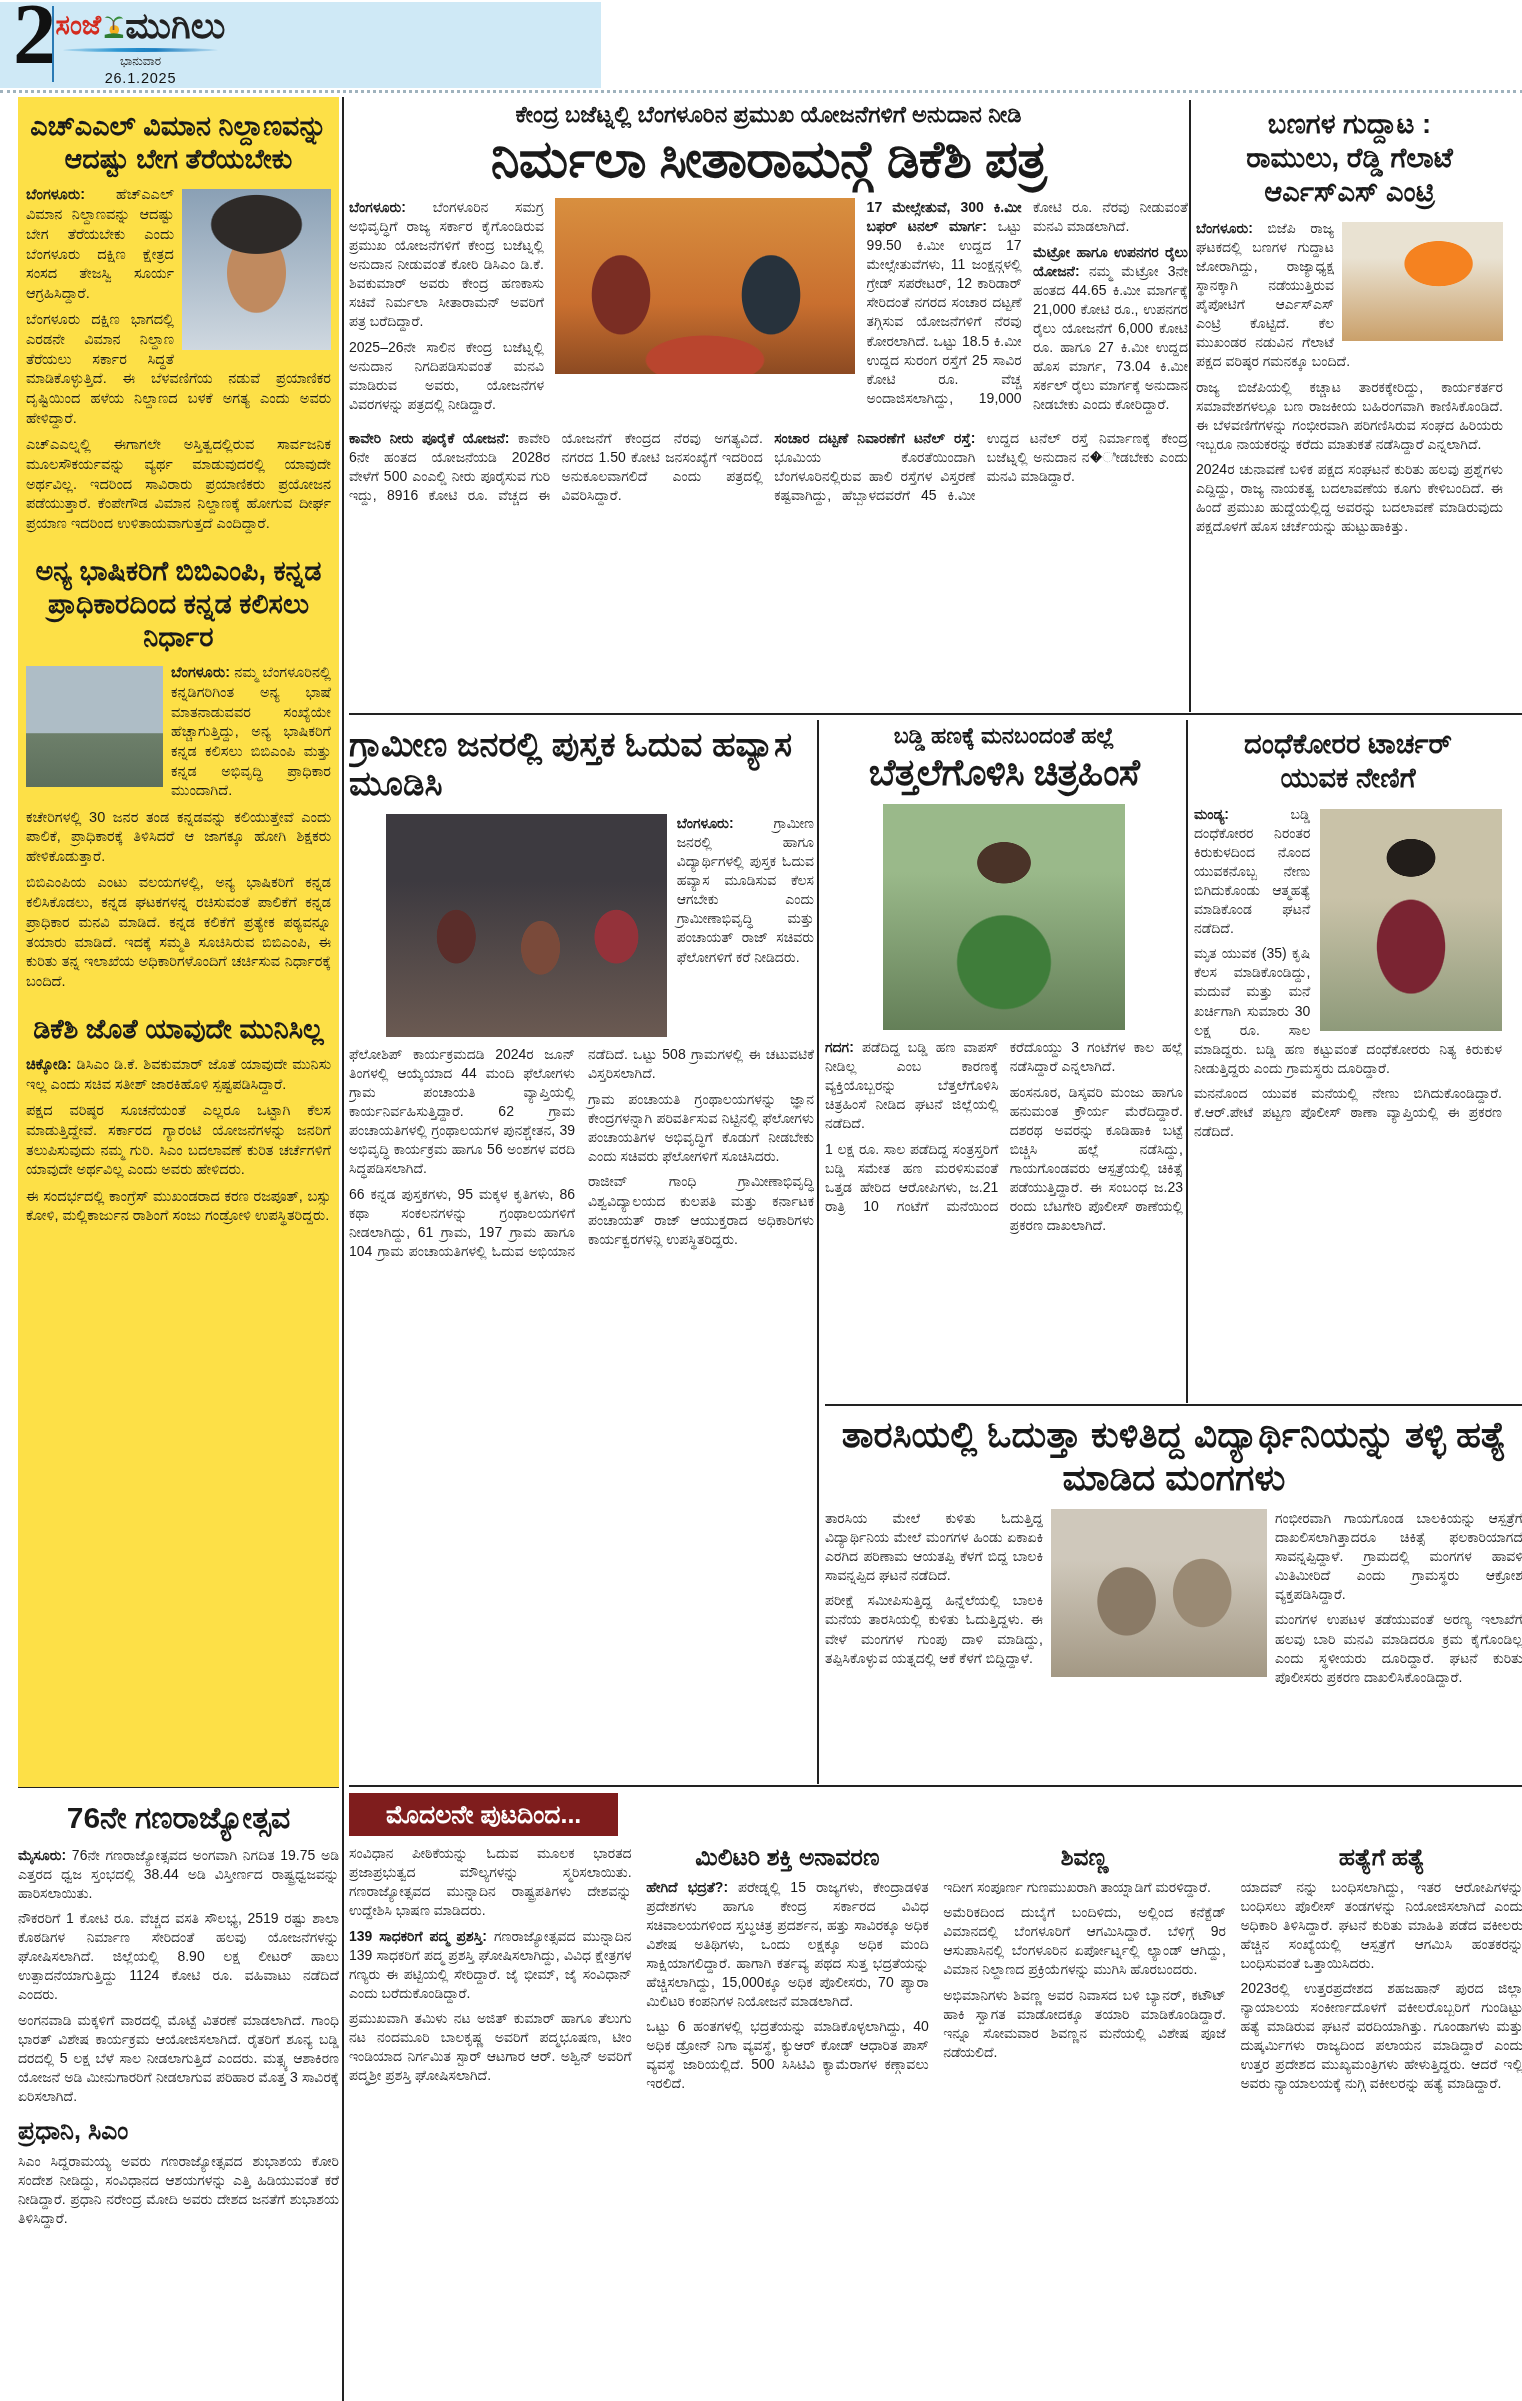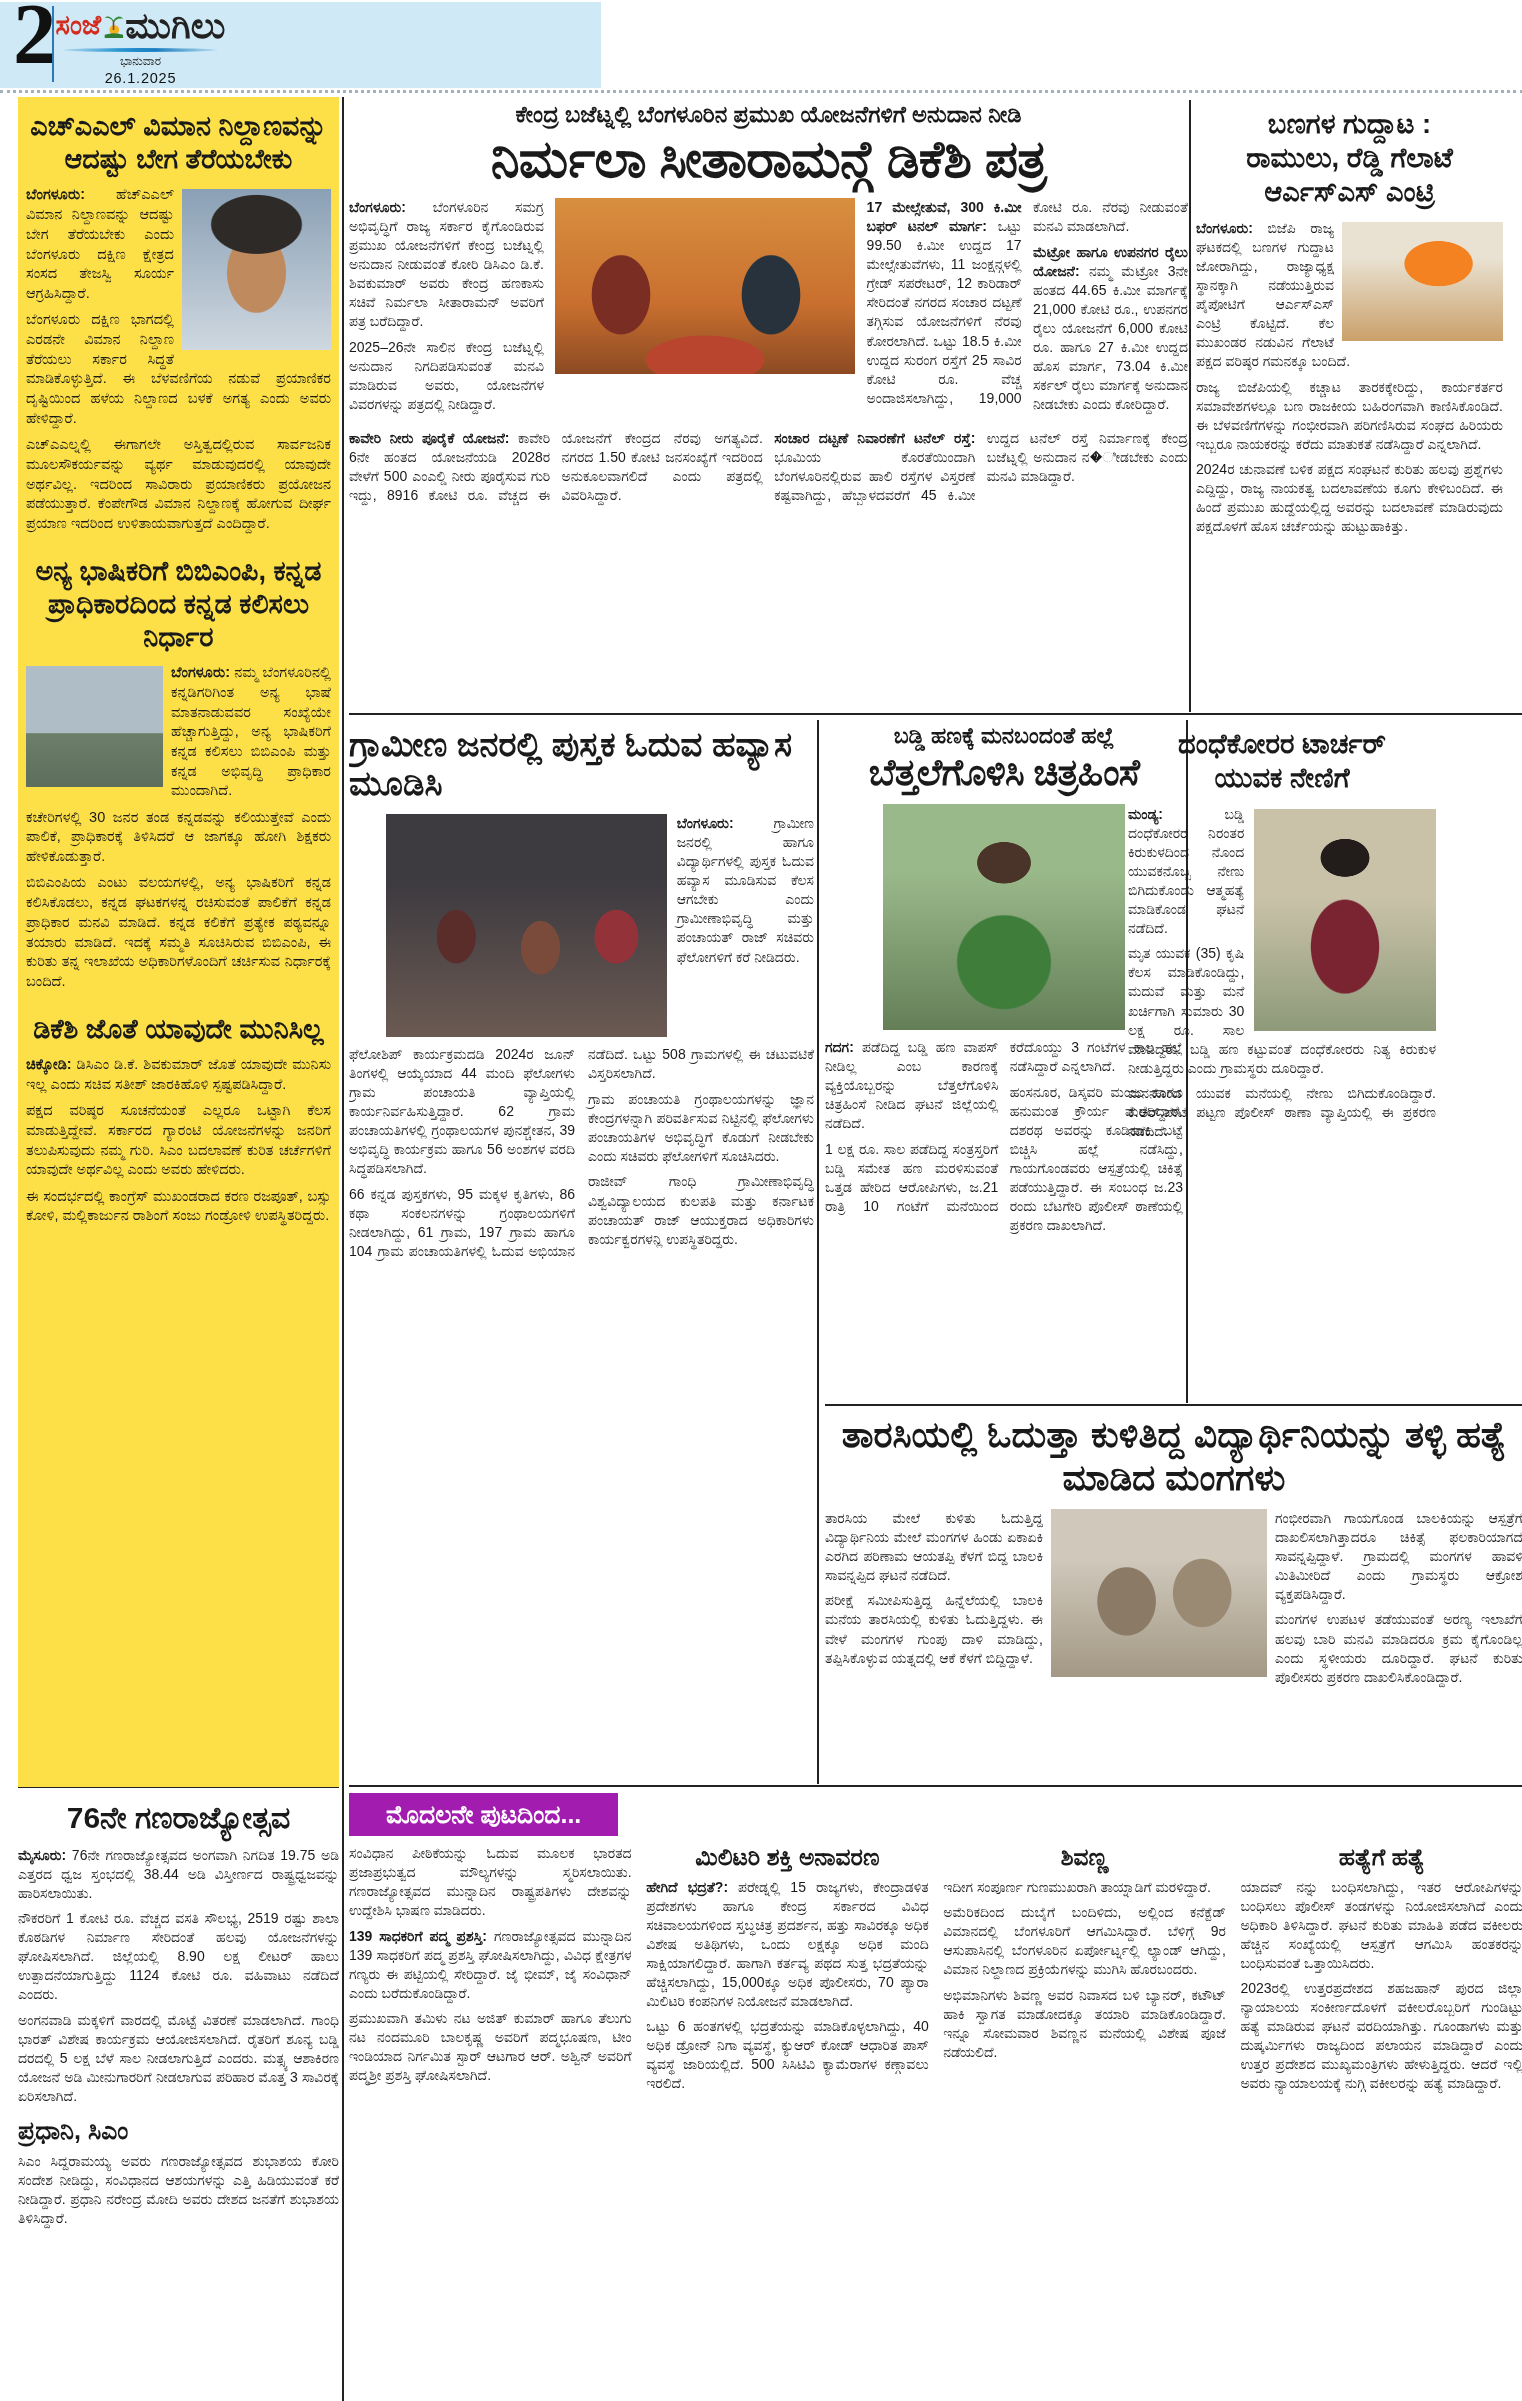--- a/index.html
+++ b/index.html
@@ -70,41 +70,41 @@
   .books-side{flex:1;}
   .books-cols{margin-top:8px;column-count:2;column-gap:13px;}
   .torture{position:absolute;left:825px;top:720px;width:358px;height:682px;overflow:hidden;}
   .kicker2{text-align:center;font-weight:bold;font-size:22px;margin:3.2px 0 3.2px 0;}
   .hl-torture{text-align:center;font-weight:900;font-size:37px;letter-spacing:-0.8px;margin:0 0 9.7px 0;}
   .ph-greenman{display:block;margin:0 auto 8px auto;width:242px;height:226px;
       background:radial-gradient(44px 34px at 50% 26%,#4a3328 60%,rgba(0,0,0,0) 62%),
                  radial-gradient(77px 77px at 50% 70%,#3f7d3a 60%,rgba(0,0,0,0) 62%),
                  linear-gradient(180deg,#9ab98a 30%,#647f58);}
   .torture-cols{column-count:2;column-gap:11.3px;}
-  .suicide{position:absolute;left:1128px;top:720px;width:308px;height:682px;overflow:hidden;}
+  .suicide{position:absolute;left:1194px;top:720px;width:308px;height:682px;overflow:hidden;}
   .ph-youngman{float:right;width:182px;height:222px;margin:4.8px 0 6.5px 9.7px;
       background:radial-gradient(40px 31px at 50% 22%,#221d1a 60%,rgba(0,0,0,0) 62%),
                  radial-gradient(56px 77px at 50% 62%,#7a2432 60%,rgba(0,0,0,0) 62%),
                  linear-gradient(180deg,#c9c2a8 40%,#8e9a7a);}
   
   .monkeys{position:absolute;left:825px;top:1411px;width:698px;height:373px;overflow:hidden;}
   .hl-monkeys{text-align:center;font-weight:900;font-size:36px;line-height:1.18;margin:3.2px 0 9.7px 0;}
   .monkeys-row{display:flex;gap:8px;}
   .monkeys-row .mcolA{flex:0 0 218px;}
   .ph-monkeys{flex:0 0 216px;height:168px;
       background:radial-gradient(48px 56px at 35% 55%,#8a7a66 60%,rgba(0,0,0,0) 62%),
                  radial-gradient(48px 56px at 70% 50%,#9a8a74 60%,rgba(0,0,0,0) 62%),
                  linear-gradient(180deg,#cfc8bb 30%,#a39884);}
   .monkeys-row .mcolB{flex:1;}
   
   .republic{position:absolute;left:18px;top:1793px;width:321px;height:608px;overflow:hidden;}
   .hl-republic{text-align:center;font-weight:900;font-size:30px;margin:8px 0 9.7px 0;}
   .crosshead{text-align:left;font-weight:900;font-size:25px;margin:9.7px 0 6.5px 0;}
   .cont{position:absolute;left:349px;top:1793px;width:1174px;height:608px;overflow:hidden;}
-  .cont-banner{display:inline-block;background:#a21caf;color:#fff;font-weight:900;font-size:25px;
+  .cont-banner{display:inline-block;background:#7f1d1d;color:#fff;font-weight:900;font-size:25px;
                padding:6.5px 37px;margin:0 0 8px 0;}
   .cont-cols{column-count:4;column-gap:14.5px;}
   .cont-cross{font-weight:900;font-size:23.4px;text-align:center;margin:4.8px 0 6.5px 0;break-inside:avoid;}
 </style>
 </head>
 <body>
 
 <div class="page">
 
   <div class="header-band">

